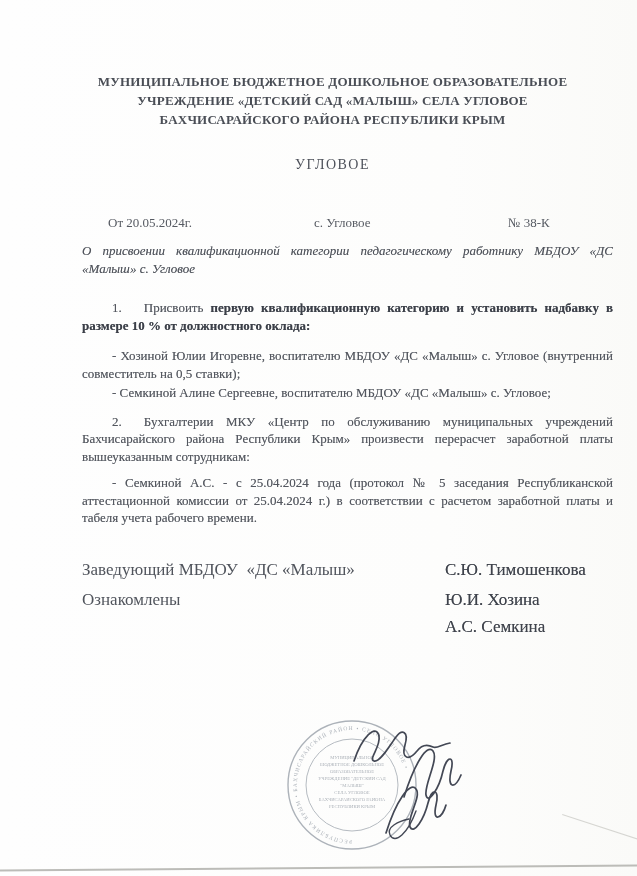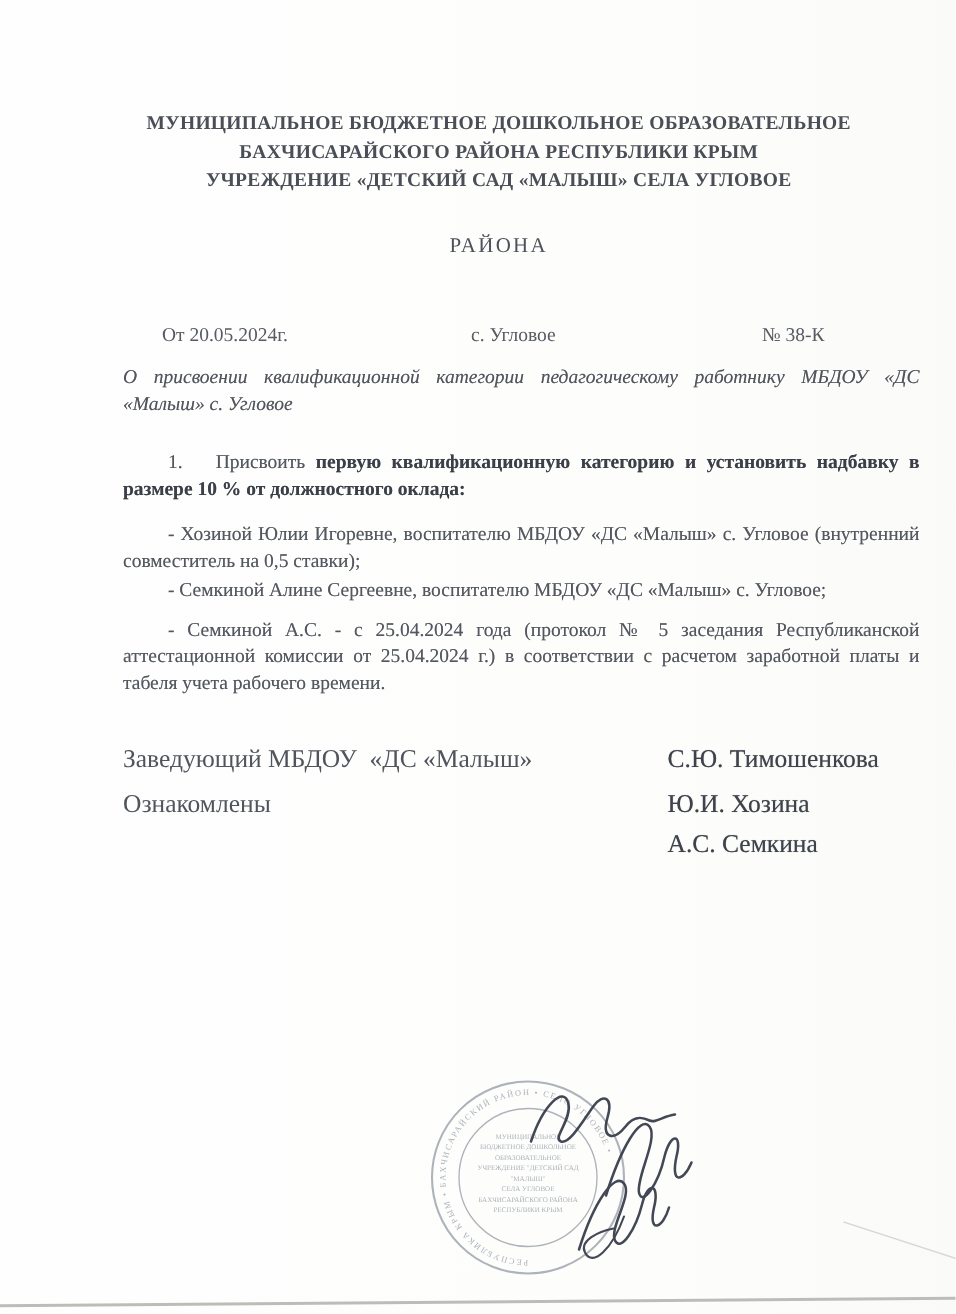--- a/index.html
+++ b/index.html
@@ -86,41 +86,42 @@
   }
 </style>
 </head>
 <body>
 
 <div class="scan">
   <div class="content">
 
     <div class="org">
       <div>МУНИЦИПАЛЬНОЕ БЮДЖЕТНОЕ ДОШКОЛЬНОЕ ОБРАЗОВАТЕЛЬНОЕ</div>
+      <div>УЧРЕЖДЕНИЕ «ДЕТСКИЙ САД «МАЛЫШ» СЕЛА УГЛОВОЕ</div>
       <div>БАХЧИСАРАЙСКОГО РАЙОНА РЕСПУБЛИКИ КРЫМ</div>
-      <div>УЧРЕЖДЕНИЕ «ДЕТСКИЙ САД «МАЛЫШ» СЕЛА УГЛОВОЕ</div>
     </div>
 
-    <div class="doctype">РАЙОНА</div>
+    <div class="doctype">УГЛОВОЕ</div>
 
     <div class="meta">
       <span class="m-date">От 20.05.2024г.</span>
       <span class="m-place">с. Угловое</span>
       <span class="m-num">№ 38-К</span>
     </div>
 
     <p class="para subject">О присвоении квалификационной категории педагогическому работнику МБДОУ «ДС «Малыш» с. Угловое</p>
 
 
 
     <p class="para ind item1"><span>1.</span><span class="numgap"></span><span>Присвоить</span> <b>первую квалификационную категорию и установить надбавку в размере 10 % от должностного оклада:</b></p>
 
     <p class="para ind b1">- Хозиной Юлии Игоревне, воспитателю МБДОУ «ДС «Малыш» с. Угловое (внутренний совместитель на 0,5 ставки);</p>
     <p class="para ind b2">- Семкиной Алине Сергеевне, воспитателю МБДОУ «ДС «Малыш» с. Угловое;</p>
 
+    <p class="para ind item2"><span>2.</span><span class="numgap"></span><span>Бухгалтерии МКУ «Центр по обслуживанию муниципальных учреждений Бахчисарайского района Республики Крым» произвести перерасчет заработной платы вышеуказанным сотрудникам:</span></p>
 
     <p class="para ind b4">- Семкиной А.С. - с 25.04.2024 года (протокол № 5 заседания Республиканской аттестационной комиссии от 25.04.2024 г.) в соответствии с расчетом заработной платы и табеля учета рабочего времени.</p>
 
     <div class="sigblock">
       <div class="sigrow r1">
         <span class="siglabel">Заведующий МБДОУ  «ДС «Малыш»</span>
         <span class="signame">С.Ю. Тимошенкова</span>
       </div>
       <div class="sigrow r2">
         <span class="siglabel">Ознакомлены</span>

